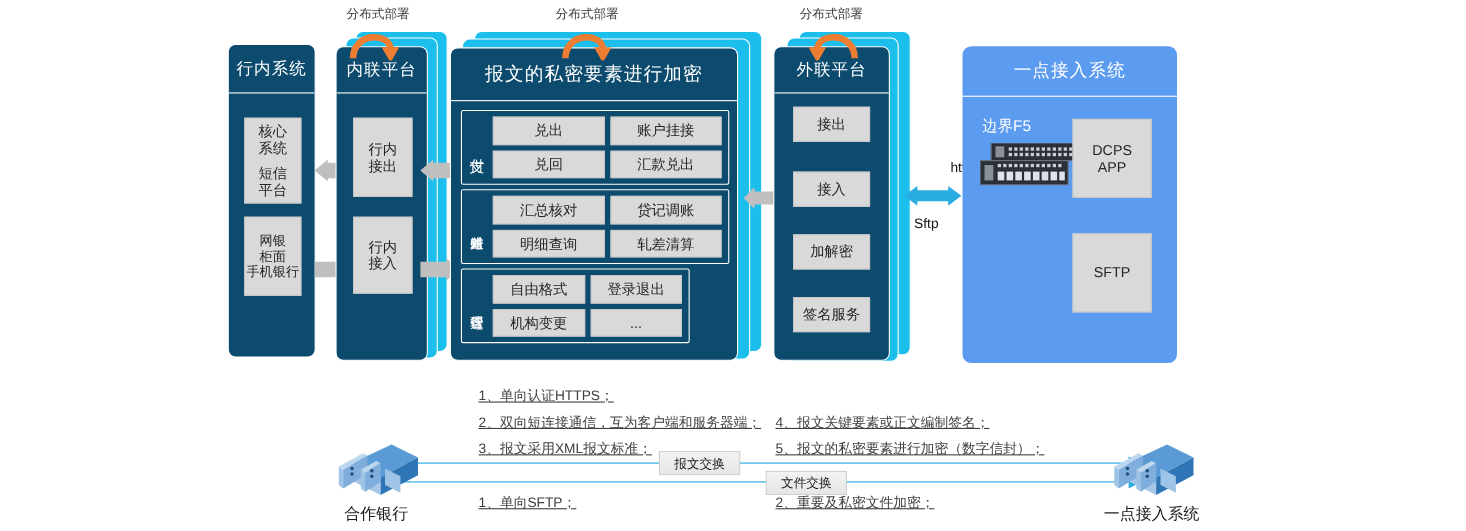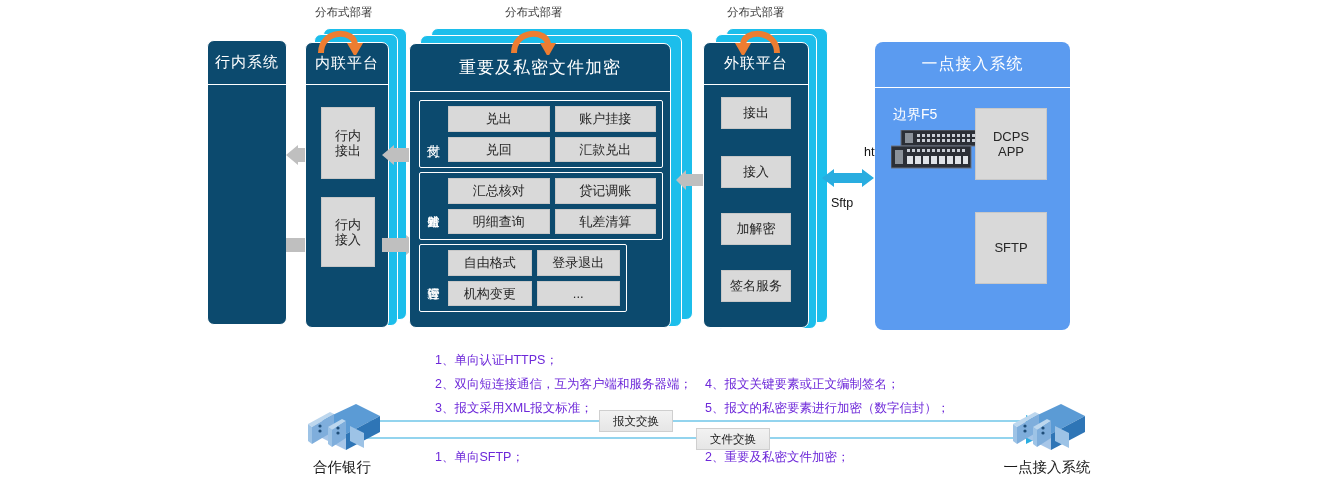--- a/index.html
+++ b/index.html
@@ -77,23 +77,24 @@
     border: 1px solid #cfcfcf;
     font-size: 11.5px;
     color: #1a1a1a;
     display: flex; align-items: center; justify-content: center;
     white-space: nowrap;
   }
 
   .note {
     position: absolute;
     font-size: 12.5px;
-    color: #6d28d9;
+    color: #404040;
     white-space: nowrap;
     line-height: 20px;
+    text-decoration: underline;
   }
 
   .srv-label {
     position: absolute;
     font-size: 14.5px;
     color: #1a1a1a;
     white-space: nowrap;
     text-align: center;
   }
 
@@ -134,20 +135,34 @@
   }
 </style>
 </head>
 <body>
 
 <div id="canvas">
 
   <div class="panel" style="left:207px; top:40px; width:80px; height:285px;">
     <div class="front" style="width:80px; height:285px;">
       <div class="panel-title" style="height:44px; font-size:15px;">行内系统</div>
+      <div class="panel-body" style="padding:0;">
+        <div class="gbox" style="position:absolute; left:14px; top:22px; width:52px; height:78px; flex-direction:column;">
+          <span>核心</span>
+          <span>系统</span>
+          <span style="height:7px;"></span>
+          <span>短信</span>
+          <span>平台</span>
+        </div>
+        <div class="gbox" style="position:absolute; left:14px; top:112px; width:52px; height:72px; flex-direction:column; font-size:12px;">
+          <span>网银</span>
+          <span>柜面</span>
+          <span>手机银行</span>
+        </div>
+      </div>
     </div>
   </div>
 
   <svg class="garrow" style="left:286px; top:145px;" width="36" height="20">
     <polygon points="36,3 36,17 12,17 12,20 0,10 12,0 12,3" fill="#BFBFBF"></polygon>
   </svg>
   <svg class="garrow" style="left:286px; top:235px;" width="36" height="20">
     <polygon points="0,3 0,17 24,17 24,20 36,10 24,0 24,3" fill="#BFBFBF"></polygon>
   </svg>
 
@@ -178,21 +193,21 @@
     <polygon points="36,3 36,17 12,17 12,20 0,10 12,0 12,3" fill="#BFBFBF"></polygon>
   </svg>
   <svg class="garrow" style="left:382px; top:235px;" width="36" height="20">
     <polygon points="0,3 0,17 24,17 24,20 36,10 24,0 24,3" fill="#BFBFBF"></polygon>
   </svg>
 
   <div class="panel" style="left:409px; top:28px; width:290px; height:300px;">
     <div class="ghost" style="left:22px; top:0px; width:262px; height:292px;"></div>
     <div class="ghost" style="left:11px; top:7px; width:262px; height:292px;"></div>
     <div class="front" style="left:0; top:15px; width:262px; height:285px;">
-      <div class="panel-title" style="height:48px; font-size:17px;">重要及私密文件加密</div>
+      <div class="panel-title" style="height:48px; font-size:17px;">报文的私密要素进行加密</div>
       <div class="panel-body" style="padding:0;">
 
         <div class="group" style="left:9px; top:8px; width:244px; height:68px;">
           <div class="vlabel" style="width:26px;">支付</div>
           <div class="group-grid">
             <div class="gbox">兑出</div>
             <div class="gbox">账户挂接</div>
             <div class="gbox">兑回</div>
             <div class="gbox">汇款兑出</div>
           </div>

